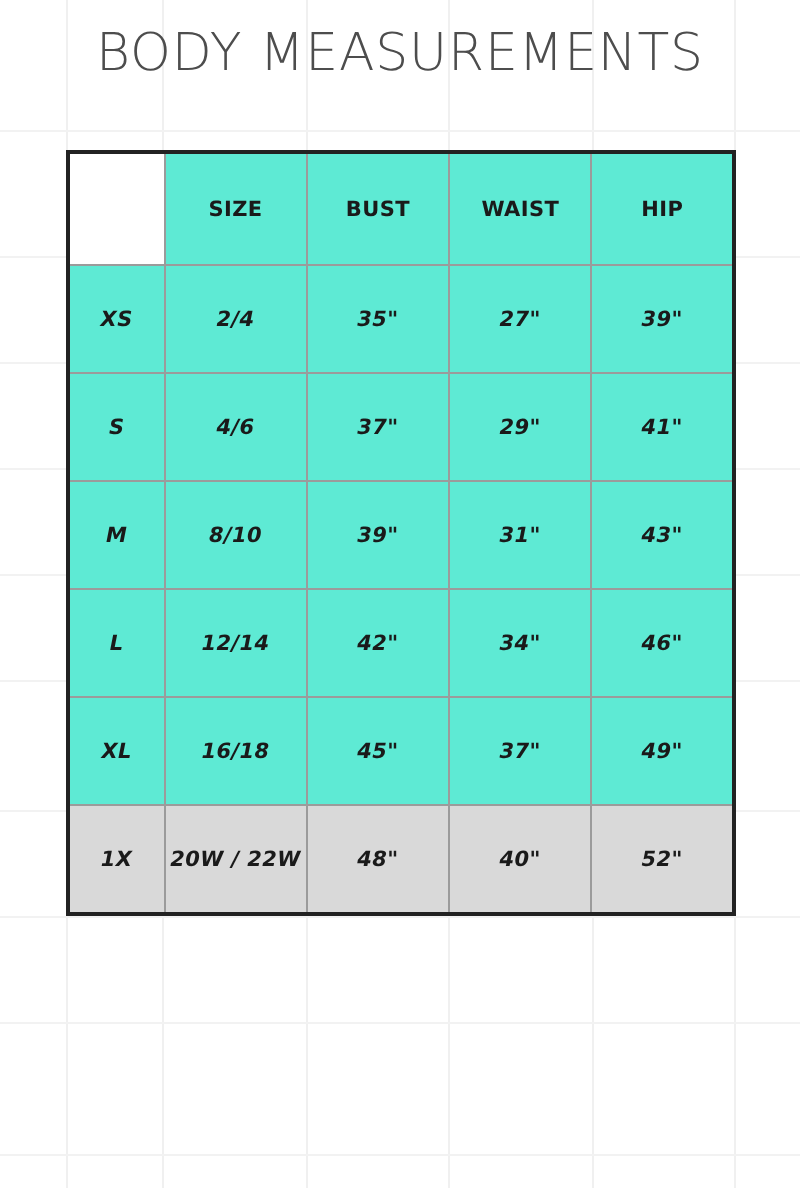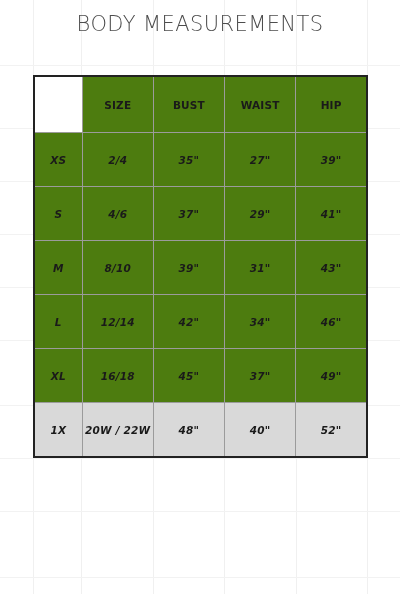--- a/index.html
+++ b/index.html
@@ -36,40 +36,40 @@
     width: 400px;
     background: #f2f2f2;
   }
 
   .page-title {
     position: absolute;
     left: 0;
     top: 12px;
     width: 400px;
     text-align: center;
-    font-size: 21px;
+    font-size: 26px;
     font-weight: 300;
     letter-spacing: 0.4px;
     color: #4d4d4d;
     font-family: "DejaVu Sans", sans-serif;
     white-space: nowrap;
   }
 
   .table-wrap {
     position: absolute;
     left: 33px;
     top: 75px;
     width: 335px;
   }
 
   table.size-chart {
     border-collapse: collapse;
     width: 335px;
     table-layout: fixed;
-    background: #4d7c0f;
+    background: #5eead4;
     border: 2px solid #222222;
   }
   table.size-chart td,
   table.size-chart th {
     border: 1px solid #9b9b9b;
     text-align: center;
     vertical-align: middle;
     font-size: 10.5px;
     font-weight: bold;
     color: #1a1a1a;

